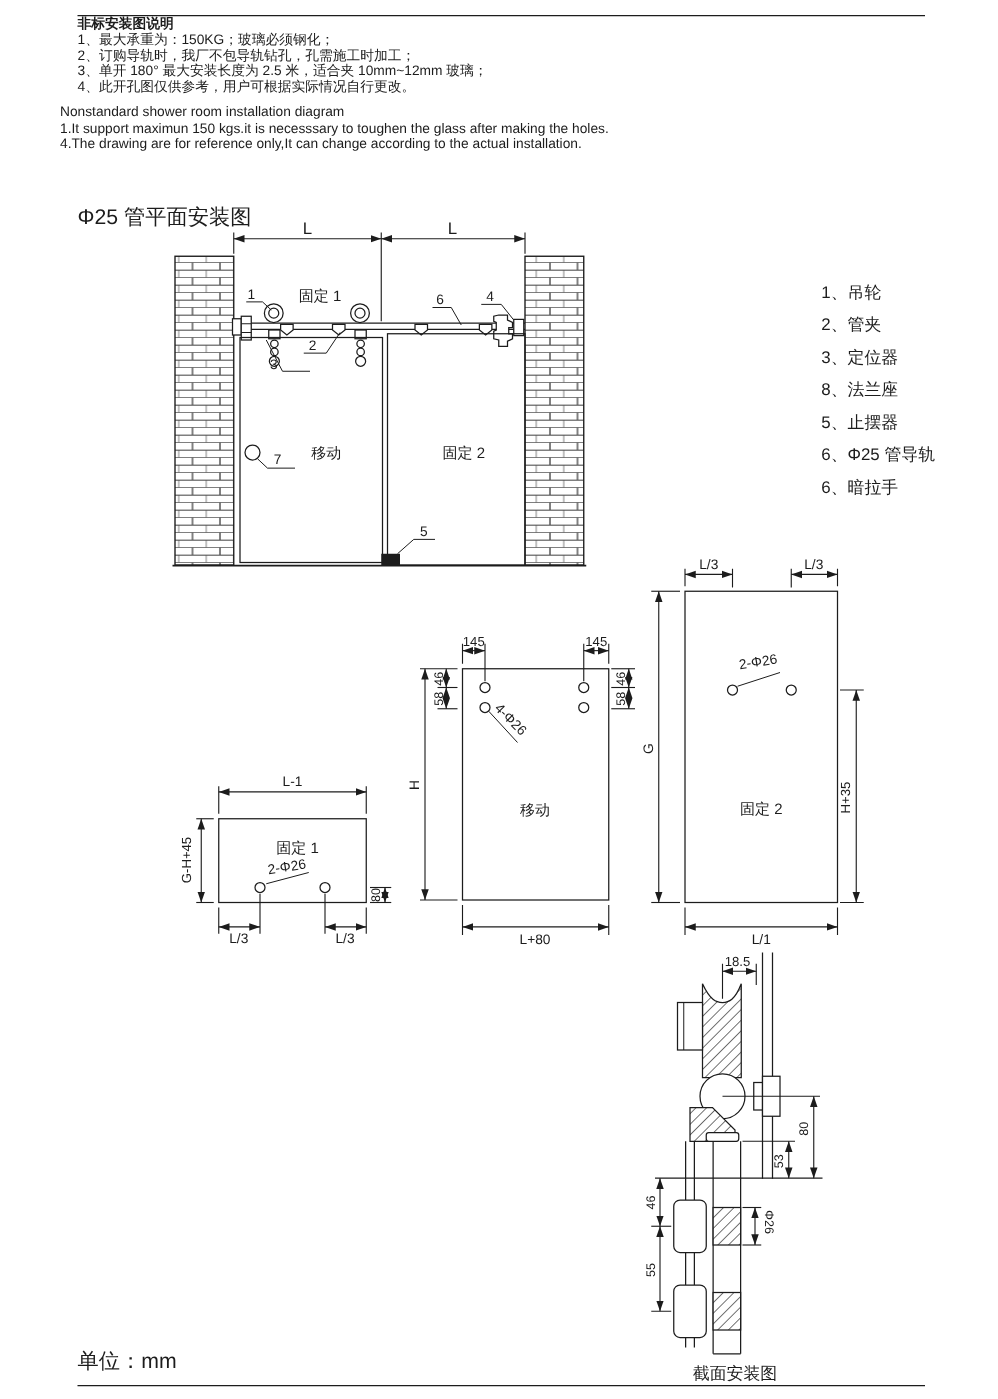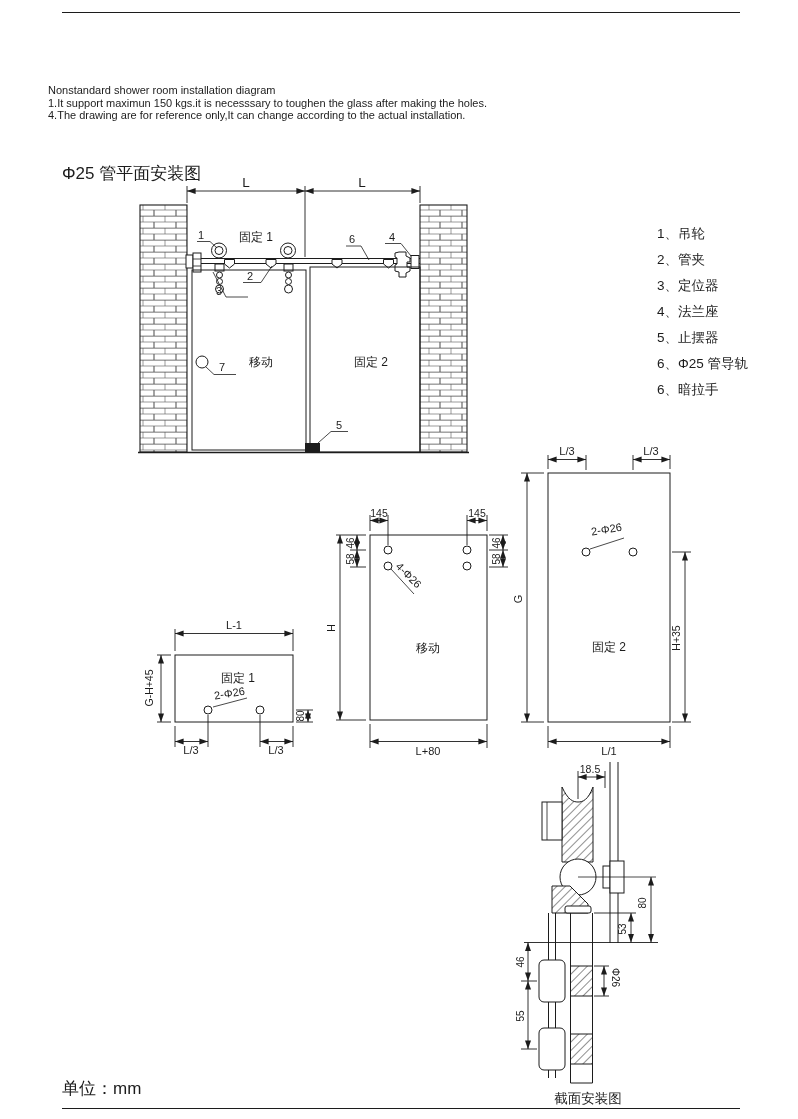--- a/index.html
+++ b/index.html
@@ -296,34 +296,41 @@
 
       <line class="dim" x1="594" y1="966" x2="609" y2="966"></line>
       <line class="dim" x1="594" y1="996" x2="609" y2="996"></line>
       <line class="dim" x1="604" y1="966" x2="604" y2="996" marker-start="url(#ar)" marker-end="url(#ar)"></line>
       <text class="d10" transform="translate(612,968) rotate(90)">Φ26</text>
 
       <text class="d13" x="588" y="1103" text-anchor="middle">截面安装图</text>
     </g>
   </svg>
 
+  <div class="abs" style="left:62px;top:13px;">
+    <div class="notetitle">非标安装图说明</div>
+    <div class="noteline">1、最大承重为：150KG；玻璃必须钢化；</div>
+    <div class="noteline">2、订购导轨时，我厂不包导轨钻孔，孔需施工时加工；</div>
+    <div class="noteline">3、单开 180° 最大安装长度为 2.5 米，适合夹 10mm~12mm 玻璃；</div>
+    <div class="noteline">4、此开孔图仅供参考，用户可根据实际情况自行更改。</div>
+  </div>
 
   <div class="abs" style="left:48px;top:84px;">
     <div class="noteline">Nonstandard shower room installation diagram</div>
     <div class="noteline">1.It support maximun 150 kgs.it is necesssary to toughen the glass after making the holes.</div>
     <div class="noteline">4.The drawing are for reference only,It can change according to the actual installation.</div>
   </div>
 
   <div class="abs secttitle" style="left:62px;top:162px;">Φ25 管平面安装图</div>
 
   <div class="abs" style="left:657px;top:221px;">
     <div class="partline">1、吊轮</div>
     <div class="partline">2、管夹</div>
     <div class="partline">3、定位器</div>
-    <div class="partline">4、法兰座</div>
+    <div class="partline">8、法兰座</div>
     <div class="partline">5、止摆器</div>
     <div class="partline">6、Φ25 管导轨</div>
     <div class="partline">6、暗拉手</div>
   </div>
 
   <div class="abs unitline" style="left:62px;top:1077px;">单位：mm</div>
 
 </div>
 
 </body></html>

